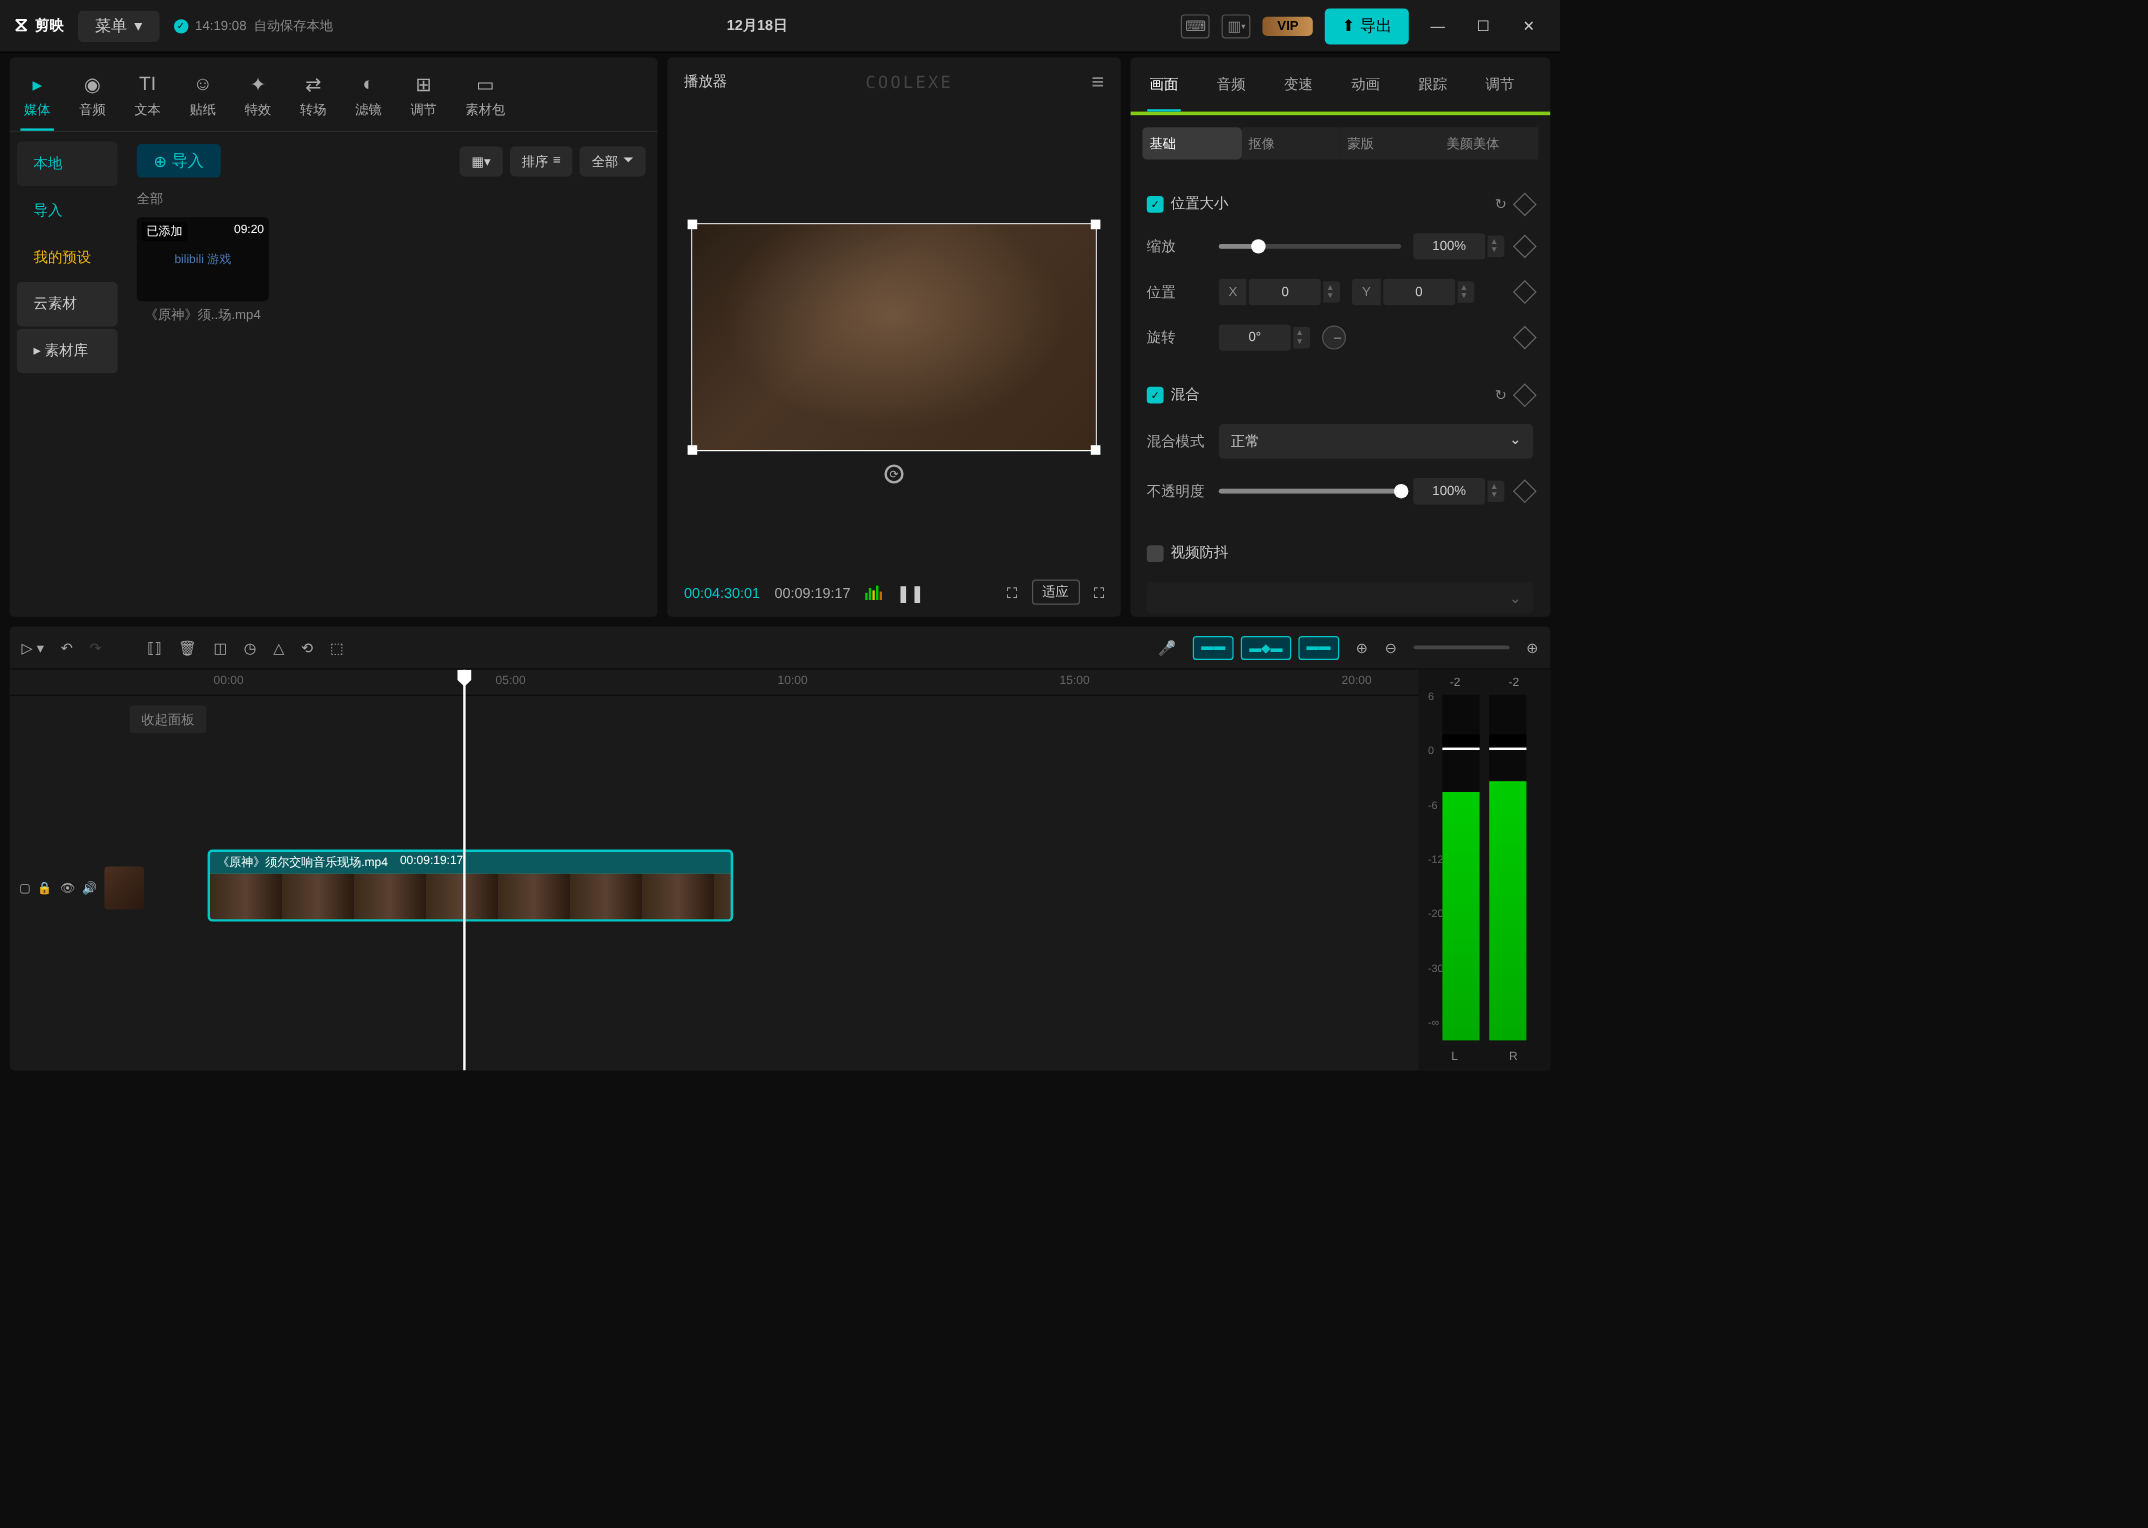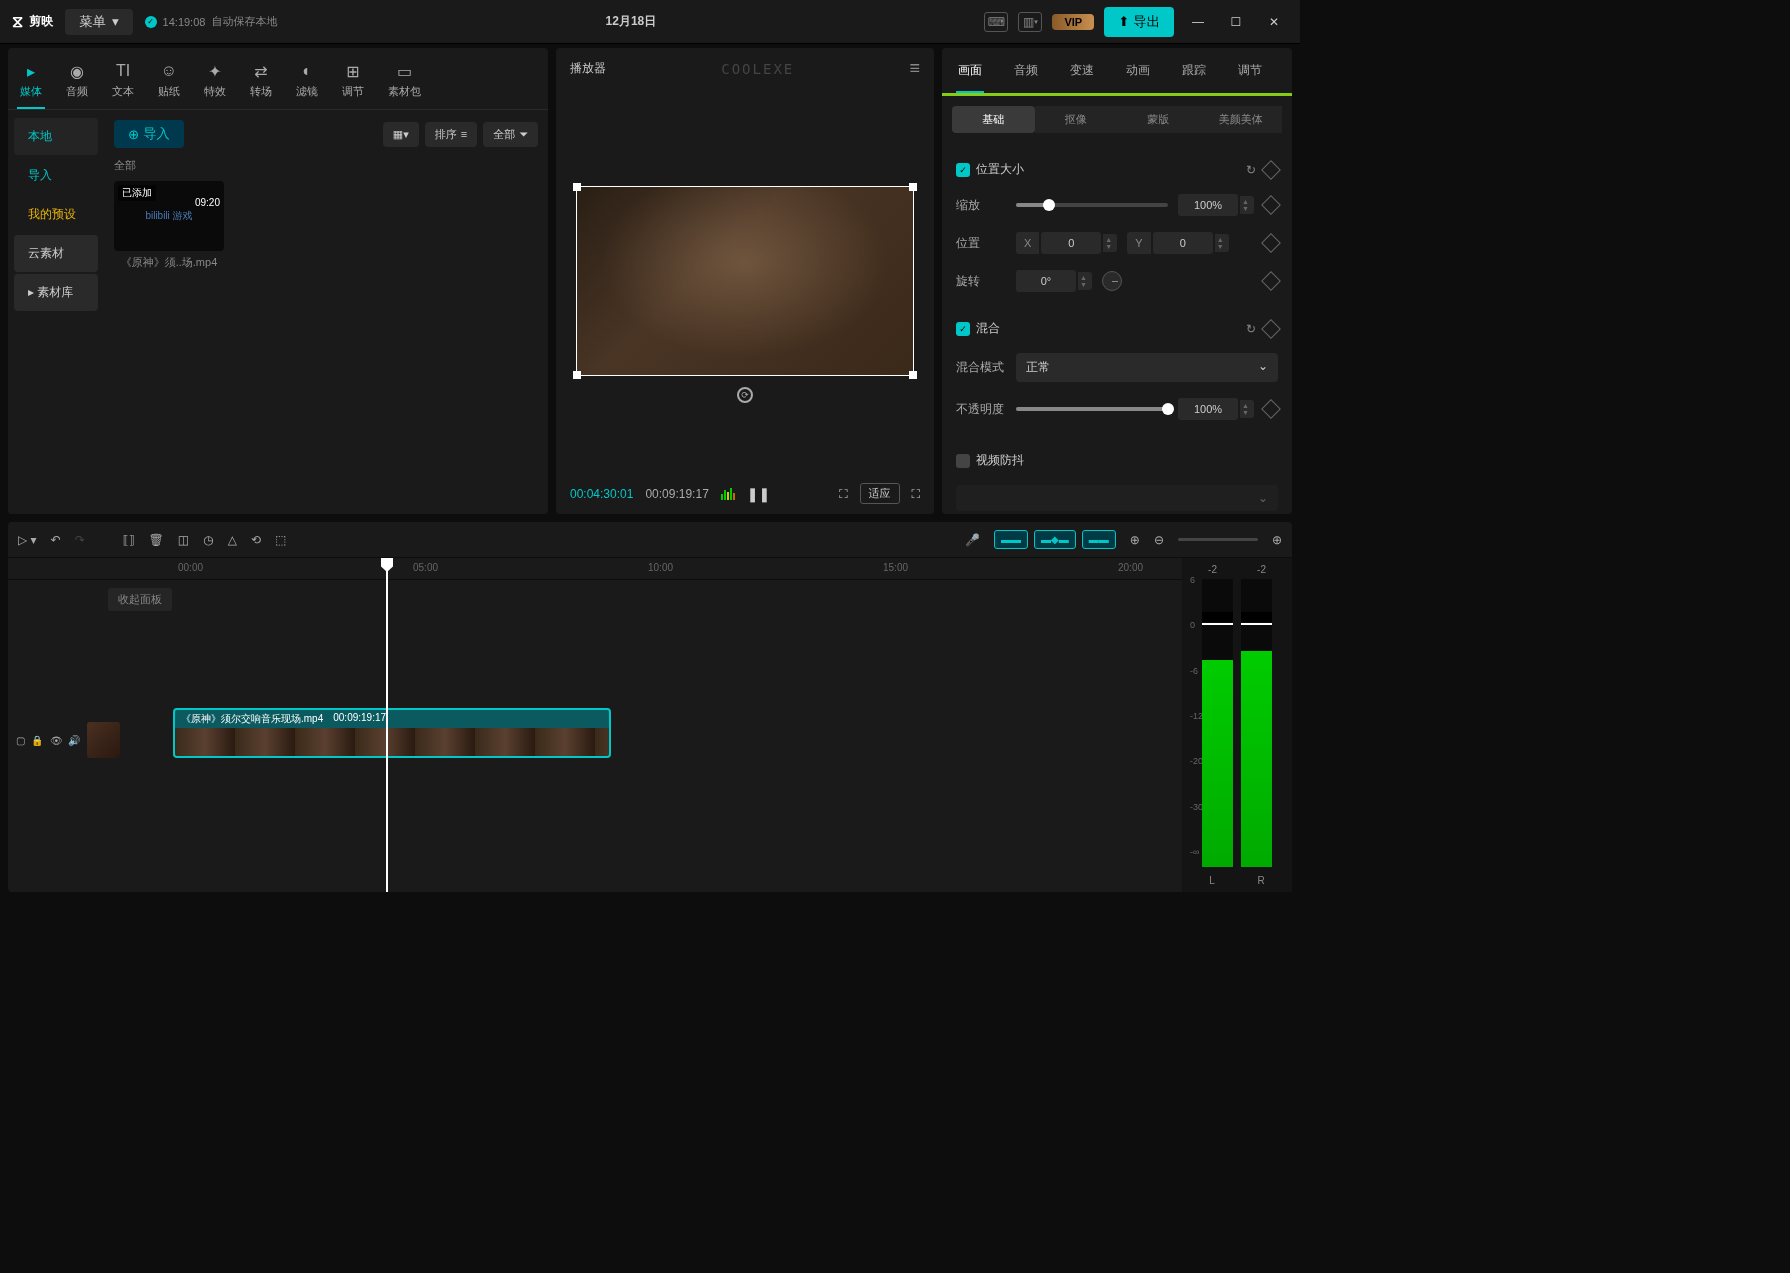--- a/index.html
+++ b/index.html
@@ -39,21 +39,21 @@
 .side-item.box { background: #2a2a2a; color: #ccc; }
 .media-content { flex: 1; padding: 10px; }
 .media-toolbar { display: flex; align-items: center; gap: 8px; margin-bottom: 10px; }
 .import-btn { background: #00394d; color: #00c8c8; border: none; padding: 5px 14px; border-radius: 4px; cursor: pointer; display: flex; align-items: center; gap: 4px; }
 .tool-group { margin-left: auto; display: flex; gap: 6px; }
 .tool-btn { background: #2a2a2a; border: none; color: #ccc; padding: 5px 10px; border-radius: 4px; cursor: pointer; font-size: 11px; display: flex; align-items: center; gap: 4px; }
 .category { color: #888; font-size: 11px; margin-bottom: 8px; }
 .clip-thumb { width: 110px; }
 .clip-img { width: 110px; height: 70px; background: #0a0a0a; border-radius: 4px; position: relative; display: flex; align-items: center; justify-content: center; color: #4a7ab8; font-size: 10px; }
 .clip-badge { position: absolute; top: 4px; left: 4px; background: rgba(0,0,0,0.7); padding: 1px 4px; border-radius: 2px; font-size: 10px; color: #fff; }
-.clip-dur { position: absolute; top: 16px; right: 4px; font-size: 10px; color: #fff; }
+.clip-dur { position: absolute; top: 5px; right: 4px; font-size: 10px; color: #fff; }
 .clip-name { font-size: 11px; color: #888; margin-top: 4px; text-align: center; overflow: hidden; text-overflow: ellipsis; white-space: nowrap; }
 
 
 .preview-header { display: flex; align-items: center; padding: 10px 14px; color: #ccc; gap: 8px; }
 .preview-logo { flex: 1; text-align: center; color: #444; font-family: monospace; font-size: 14px; letter-spacing: 2px; }
 .prev-menu { color: #888; cursor: pointer; font-size: 18px; }
 .preview-body { flex: 1; display: flex; align-items: center; justify-content: center; padding: 10px 20px; position: relative; }
 .video-frame { width: 100%; aspect-ratio: 16/9; background: linear-gradient(135deg, #3a2a1a 0%, #5a4030 40%, #3a2a1a 100%); border: 1px solid #fff; position: relative; display: flex; align-items: center; justify-content: center; }
 .trumpet-scene { position: absolute; inset: 0; background: radial-gradient(ellipse at 50% 40%, rgba(200,160,120,0.3), transparent 60%), linear-gradient(135deg, #2a1f15 0%, #4a3525 40%, #3a2818 100%); }
 .handle { position: absolute; width: 8px; height: 8px; background: #fff; }
@@ -68,21 +68,21 @@
 .ctrl-icon { color: #ccc; cursor: pointer; display: flex; align-items: center; }
 .ctrl-right { margin-left: auto; display: flex; gap: 12px; align-items: center; }
 .fit-btn { border: 1px solid #555; padding: 2px 8px; border-radius: 3px; font-size: 11px; color: #ccc; cursor: pointer; }
 
 
 .props-tabs { display: flex; padding: 0; border-bottom: 3px solid #84cc16; }
 .props-tab { padding: 14px 16px; color: #aaa; cursor: pointer; font-size: 12px; position: relative; }
 .props-tab.active { color: #fff; }
 .props-tab.active::after { content: ''; position: absolute; bottom: 0; left: 25%; right: 25%; height: 2px; background: #00c8c8; }
 .props-subtabs { display: flex; padding: 10px; gap: 0; }
-.props-subtab { flex: 1; padding: 6px; text-align: center; color: #888; cursor: pointer; font-size: 11px; background: #242424; }
+.props-subtab { flex: 1; padding: 6px; color: #888; cursor: pointer; font-size: 11px; background: #242424; }
 .props-subtab.active { background: #3a3a3a; color: #fff; border-radius: 4px; }
 .props-body { padding: 10px 14px; overflow-y: auto; }
 .prop-section-header { display: flex; align-items: center; gap: 6px; padding: 8px 0; }
 .check-icon { width: 14px; height: 14px; background: #00c8c8; border-radius: 3px; display: flex; align-items: center; justify-content: center; font-size: 9px; color: #000; }
 .uncheck-icon { width: 14px; height: 14px; background: #444; border-radius: 3px; }
 .section-actions { margin-left: auto; display: flex; gap: 8px; color: #888; }
 .prop-row { display: flex; align-items: center; gap: 10px; padding: 8px 0; }
 .prop-label { width: 50px; color: #aaa; font-size: 12px; }
 .slider { flex: 1; height: 4px; background: #444; border-radius: 2px; position: relative; cursor: pointer; }
 .slider-fill { height: 100%; background: #888; border-radius: 2px; }
@@ -110,21 +110,21 @@
 .tl-tracks { flex: 1; position: relative; overflow: hidden; }
 .tl-ruler { height: 22px; background: #1a1a1a; position: relative; border-bottom: 1px solid #0d0d0d; }
 .ruler-mark { position: absolute; top: 4px; font-size: 10px; color: #666; }
 .playhead { position: absolute; top: 0; bottom: 0; width: 2px; background: #fff; z-index: 10; }
 .playhead::before { content: ''; position: absolute; top: 0; left: -5px; width: 12px; height: 14px; background: #fff; clip-path: polygon(0 0, 100% 0, 100% 60%, 50% 100%, 0 60%); }
 .collapse-hint { position: absolute; top: 30px; left: 100px; background: rgba(40,40,40,0.8); padding: 4px 10px; border-radius: 3px; color: #888; font-size: 11px; }
 .track-row { position: absolute; left: 0; right: 0; height: 64px; display: flex; }
 .track-header { width: 120px; display: flex; align-items: center; gap: 6px; padding: 0 8px; }
 .track-thumb { width: 36px; height: 36px; background: linear-gradient(135deg,#4a3020,#2a1810); border-radius: 3px; }
 .track-content { flex: 1; position: relative; }
-.clip-block { position: absolute; top: 0; height: 50px; background: #14b8a6; border: 2px solid #00c8c8; border-radius: 4px; overflow: hidden; }
+.clip-block { position: absolute; top: 0; height: 60px; background: #14b8a6; border: 2px solid #00c8c8; border-radius: 4px; overflow: hidden; }
 .clip-block-header { background: #0a5a60; color: #fff; font-size: 10px; padding: 2px 6px; display: flex; gap: 10px; }
 .clip-block-body { height: 42px; background: repeating-linear-gradient(90deg, #3a2a1a 0px, #5a4030 30px, #2a1a10 60px); }
 .tl-meters { width: 110px; background: #141414; padding: 6px; display: flex; flex-direction: column; }
 .meter-labels { display: flex; justify-content: space-around; font-size: 10px; color: #888; }
 .meter-bars { flex: 1; display: flex; gap: 8px; padding: 4px 14px; position: relative; }
 .meter-scale { position: absolute; left: 2px; top: 0; bottom: 14px; display: flex; flex-direction: column; justify-content: space-between; font-size: 9px; color: #666; }
 .meter-bar { flex: 1; background: #0a0a0a; position: relative; }
 .meter-fill { position: absolute; bottom: 0; left: 0; right: 0; background: linear-gradient(to top, #0a0, #0c0); }
 .meter-peak { position: absolute; left: 0; right: 0; height: 2px; background: #fff; }
 .meter-peak2 { position: absolute; left: 0; right: 0; height: 10px; background: #000; }

